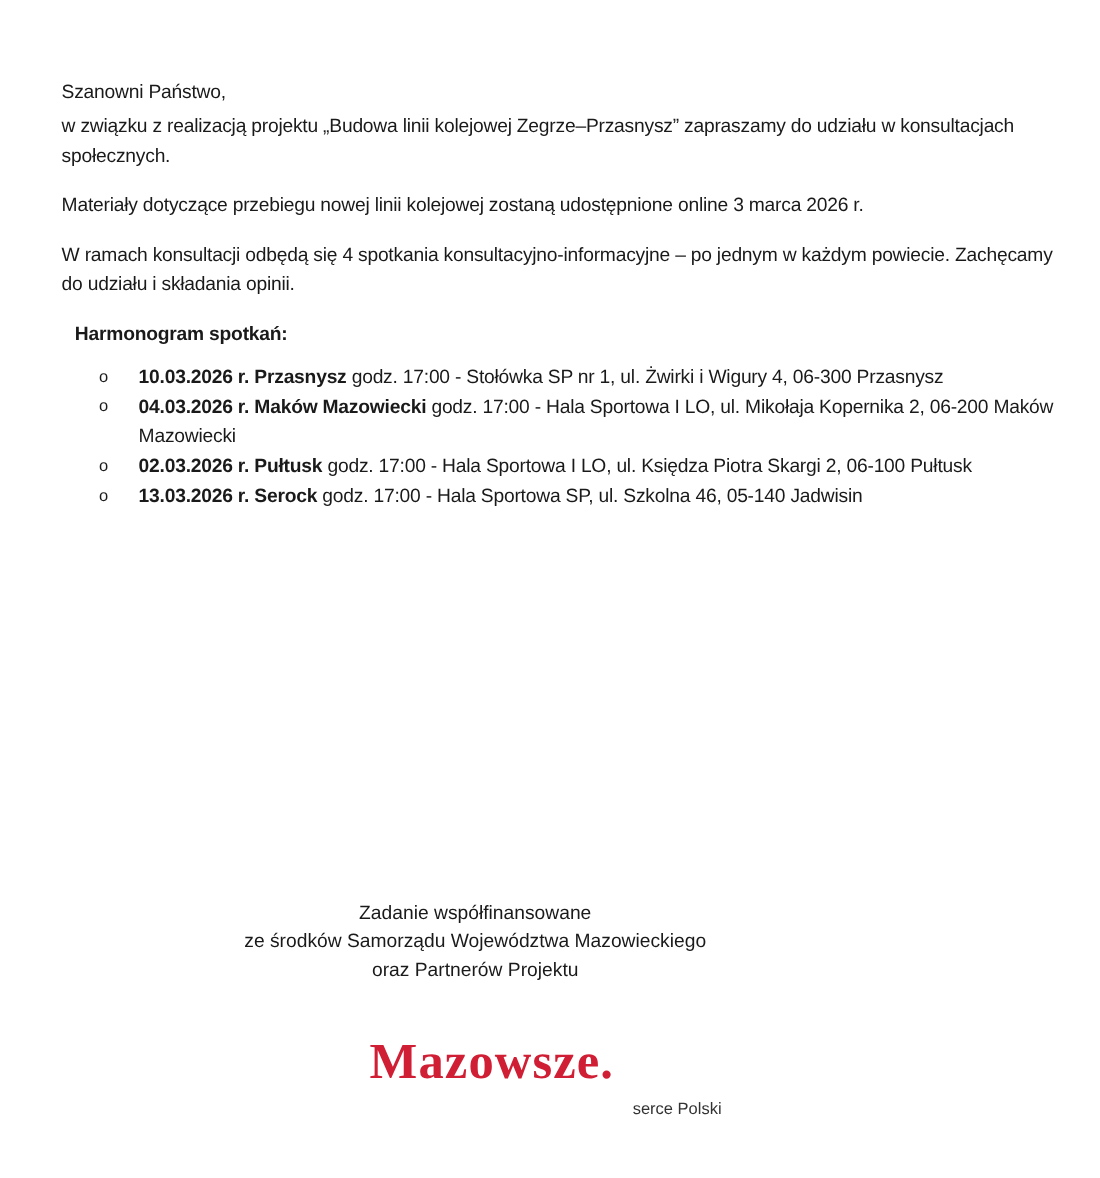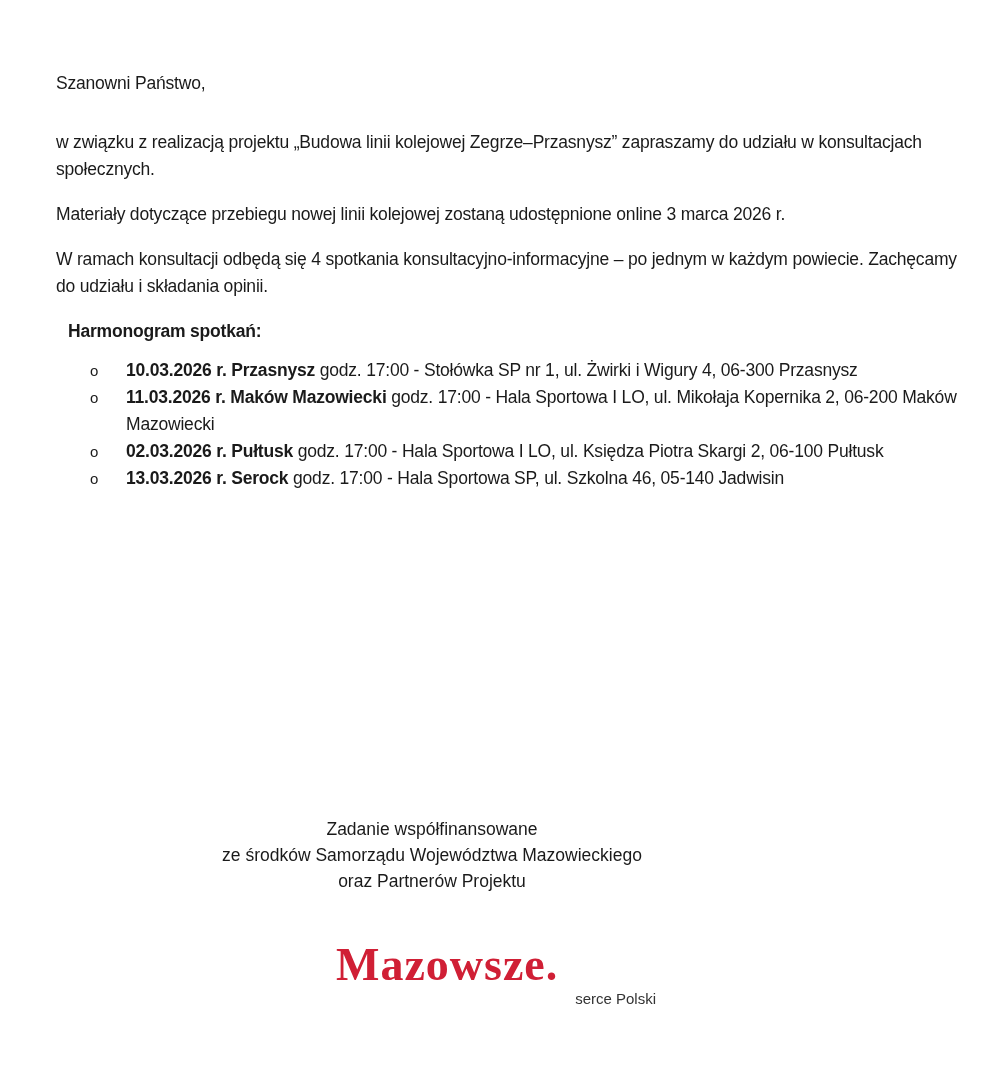--- a/index.html
+++ b/index.html
@@ -3,51 +3,51 @@
   <meta charset="utf-8">
   <style>
     html, body { margin: 0; padding: 0; background: #ffffff; }
     body {
       width: 1000px; height: 1071px; position: relative; overflow: hidden;
       font-family: "Liberation Sans", "DejaVu Sans", sans-serif;
       color: #1a1a1a;
     }
     .doc { position: absolute; left: 56px; top: 70px; width: 910px; font-size: 17.5px; line-height: 27px; letter-spacing: -0.2px; }
     .p { margin: 0 0 18px 0; }
-    .greeting { margin-bottom: 32px; }
+    .greeting { margin-bottom: 4px; }
     .sched-title { font-weight: bold; margin: 12px; }
     ul.sched { list-style: none; margin: 0 0 20px 0; padding: 0; }
     ul.sched li { position: relative; padding-left: 70px; }
     ul.sched li .bullet { position: absolute; left: 34px; top: 0; font-size: 15px; }
     .b { font-weight: bold; }
     .footer { position: absolute; left: 0; width: 864px; top: 816px; text-align: center; font-size: 17.5px; line-height: 26px; }
     .logo { position: absolute; left: 336px; top: 940px; width: 340px; height: 75px; }
     .logo-word { font-family: Liberation Serif, serif; font-weight: bold; font-size: 46px; color: #d01f35; letter-spacing: 1px; line-height: 50px; position: absolute; left: 0; top: 0; }
-    .logo-tag { position: absolute; right: 20px; top: 50px; font-size: 15px; color: #333; }
+    .logo-tag { position: absolute; right: 20px; top: 60px; font-size: 15px; color: #333; }
   </style>
 </head>
 <body>
 
 <div class="doc">
   <p class="p greeting">Szanowni Państwo,</p>
   <p class="p">w związku z realizacją projektu „Budowa linii kolejowej Zegrze–Przasnysz” zapraszamy do udziału w konsultacjach społecznych.</p>
   <p class="p">
     <span>Materiały dotyczące przebiegu nowej linii kolejowej zostaną udostępnione online 3 marca 2026 r.</span><br>
   </p>
   <p class="p">W ramach konsultacji odbędą się 4 spotkania konsultacyjno-informacyjne – po jednym w każdym powiecie. Zachęcamy do udziału i składania opinii.</p>
 
   <p class="sched-title">Harmonogram spotkań:</p>
   <ul class="sched">
     <li>
       <span class="bullet">o</span>
       <span class="b">10.03.2026 r. Przasnysz</span><span> godz. 17:00 - Stołówka SP nr 1, ul. Żwirki i Wigury 4, 06-300 Przasnysz</span>
     </li>
     <li>
       <span class="bullet">o</span>
-      <span class="b">11.03.2026 r. Maków Mazowiecki</span><span> godz. 17:00 - Hala Sportowa I LO, ul. Mikołaja Kopernika 2, 06-200 Maków Mazowiecki</span>
+      <span class="b">04.03.2026 r. Maków Mazowiecki</span><span> godz. 17:00 - Hala Sportowa I LO, ul. Mikołaja Kopernika 2, 06-200 Maków Mazowiecki</span>
     </li>
     <li>
       <span class="bullet">o</span>
       <span class="b">02.03.2026 r. Pułtusk</span><span> godz. 17:00 - Hala Sportowa I LO, ul. Księdza Piotra Skargi 2, 06-100 Pułtusk</span>
     </li>
     <li>
       <span class="bullet">o</span>
       <span class="b">13.03.2026 r. Serock</span><span> godz. 17:00 - Hala Sportowa SP, ul. Szkolna 46, 05-140 Jadwisin</span>
     </li>
   </ul>

